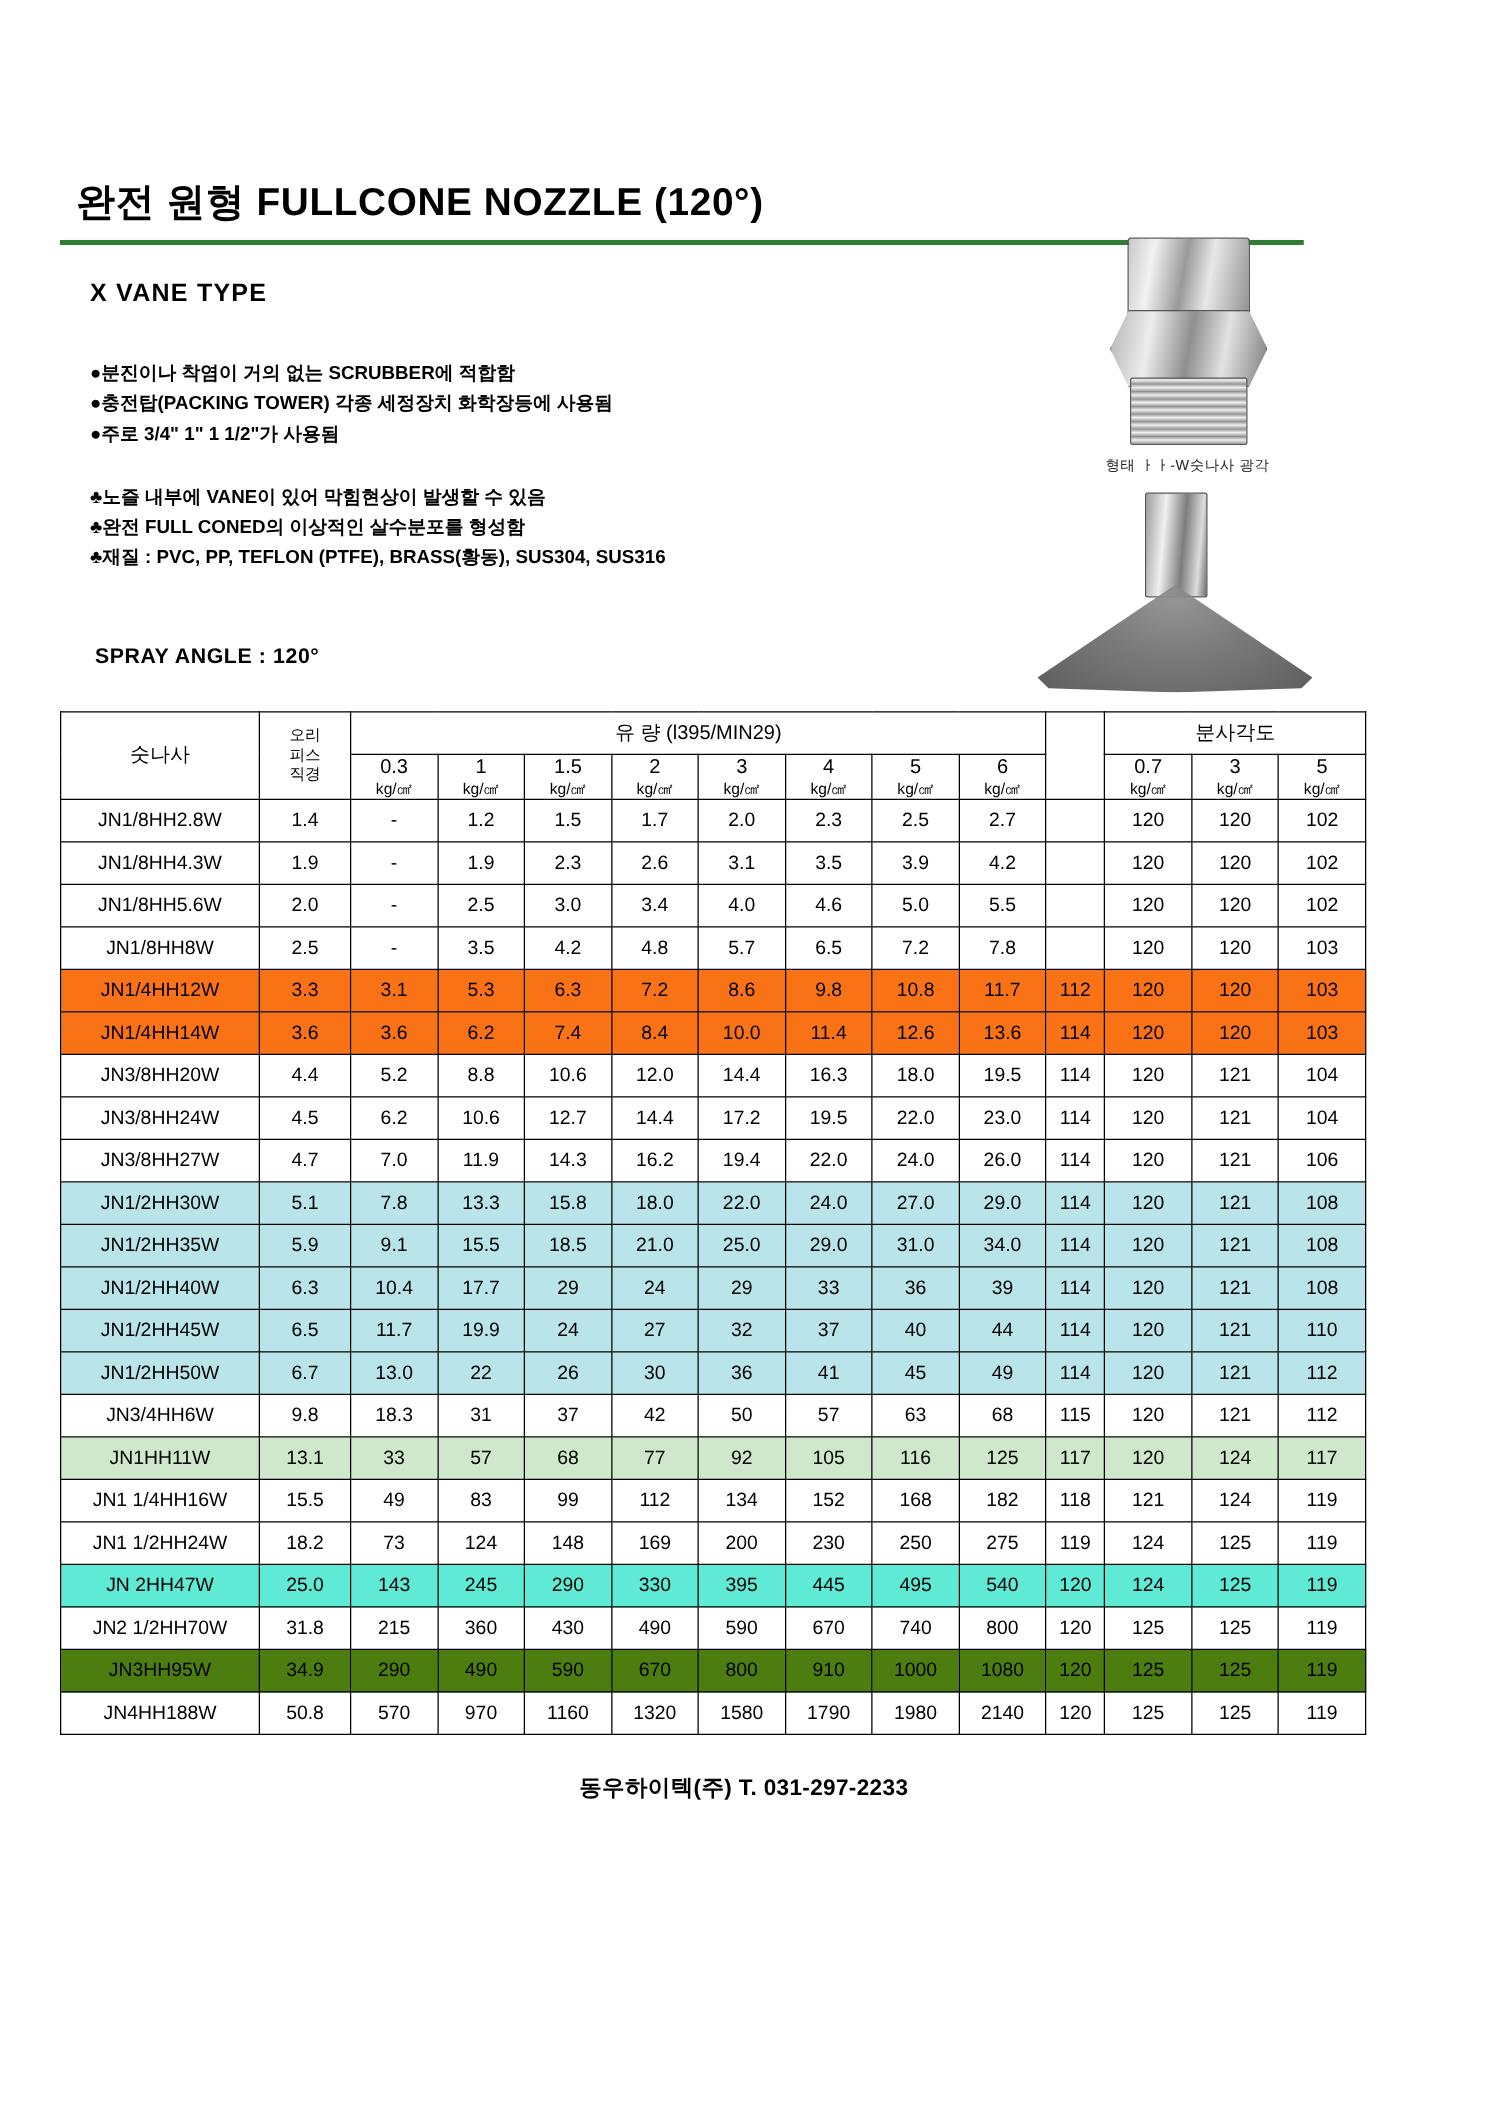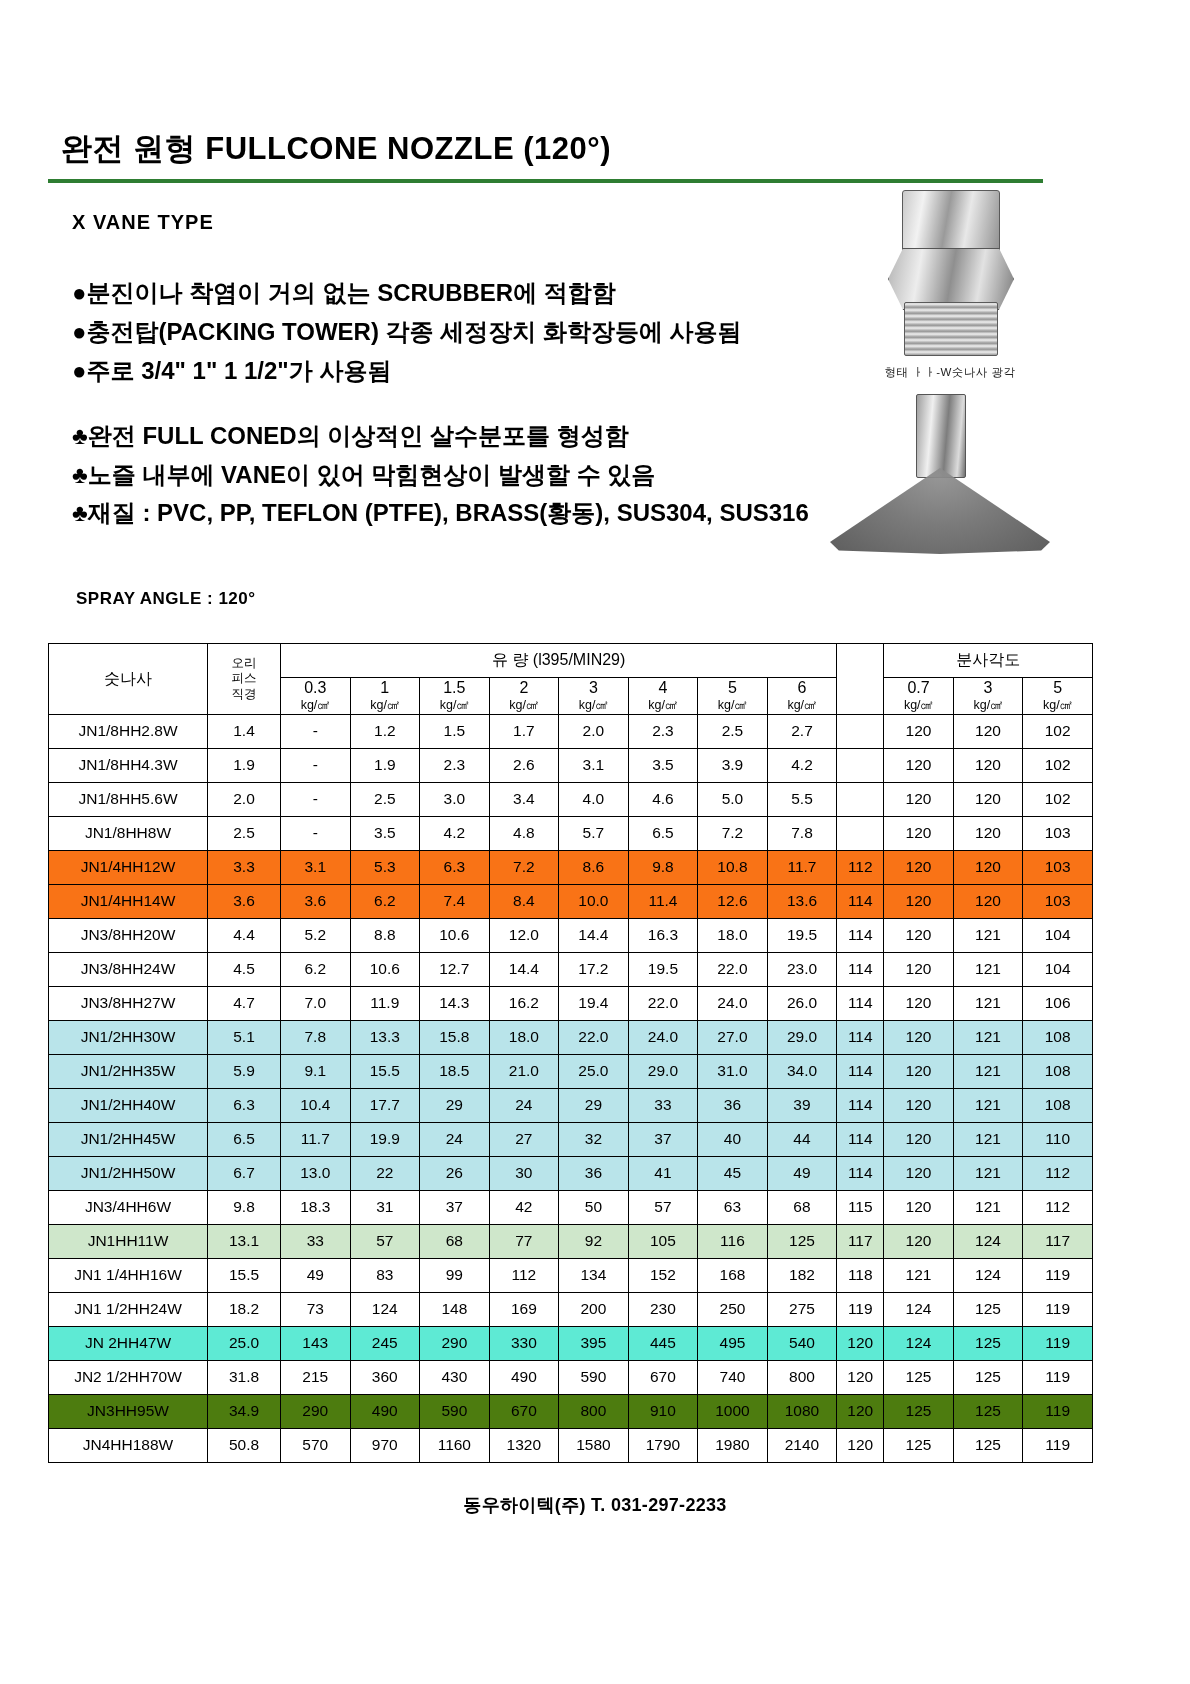--- a/index.html
+++ b/index.html
@@ -12,21 +12,21 @@
     height: 1684px;
     font-family: "Liberation Sans", sans-serif;
     color: #000000;
     position: relative;
   }
   .page {
     position: relative;
     width: 1190px;
     height: 1369px;
     box-sizing: border-box;
-    padding: 3px 48px;
+    padding: 16px 48px;
   }
   
   .title-block {
     padding-top: 125px;
   }
   .title {
     font-size: 31px;
     font-weight: bold;
     letter-spacing: 0.5px;
     margin: 0 0 9px 13px;
@@ -44,21 +44,21 @@
     padding-left: 24px;
     width: 700px;
   }
   .subtitle {
     font-size: 20px;
     font-weight: bold;
     letter-spacing: 1px;
     margin-bottom: 40px;
   }
   .bullet-line {
-    font-size: 24px;
+    font-size: 15px;
     font-weight: bold;
     line-height: 1.62;
     white-space: nowrap;
   }
   .bullet-group-2 {
     margin-top: 26px;
   }
   .spray-angle {
     font-size: 17px;
     font-weight: bold;
@@ -206,22 +206,22 @@
   <div class="intro">
     <div class="subtitle">X VANE TYPE</div>
 
     <div class="bullet-group-1">
       <div class="bullet-line">●분진이나 착염이 거의 없는 SCRUBBER에 적합함</div>
       <div class="bullet-line">●충전탑(PACKING TOWER) 각종 세정장치 화학장등에 사용됨</div>
       <div class="bullet-line">●주로 3/4" 1" 1 1/2"가 사용됨</div>
     </div>
 
     <div class="bullet-group-2">
+      <div class="bullet-line">♣노즐 내부에 VANE이 있어 막힘현상이 발생할 수 있음</div>
       <div class="bullet-line">♣완전 FULL CONED의 이상적인 살수분포를 형성함</div>
-      <div class="bullet-line">♣노즐 내부에 VANE이 있어 막힘현상이 발생할 수 있음</div>
       <div class="bullet-line">♣재질 : PVC, PP, TEFLON (PTFE), BRASS(황동), SUS304, SUS316</div>
     </div>
 
     <div class="spray-angle">SPRAY ANGLE : 120°</div>
   </div>
 
   <div class="img-area">
     <div class="nozzle-photo">
       <div class="nz-body"></div>
       <div class="nz-hex"></div>

